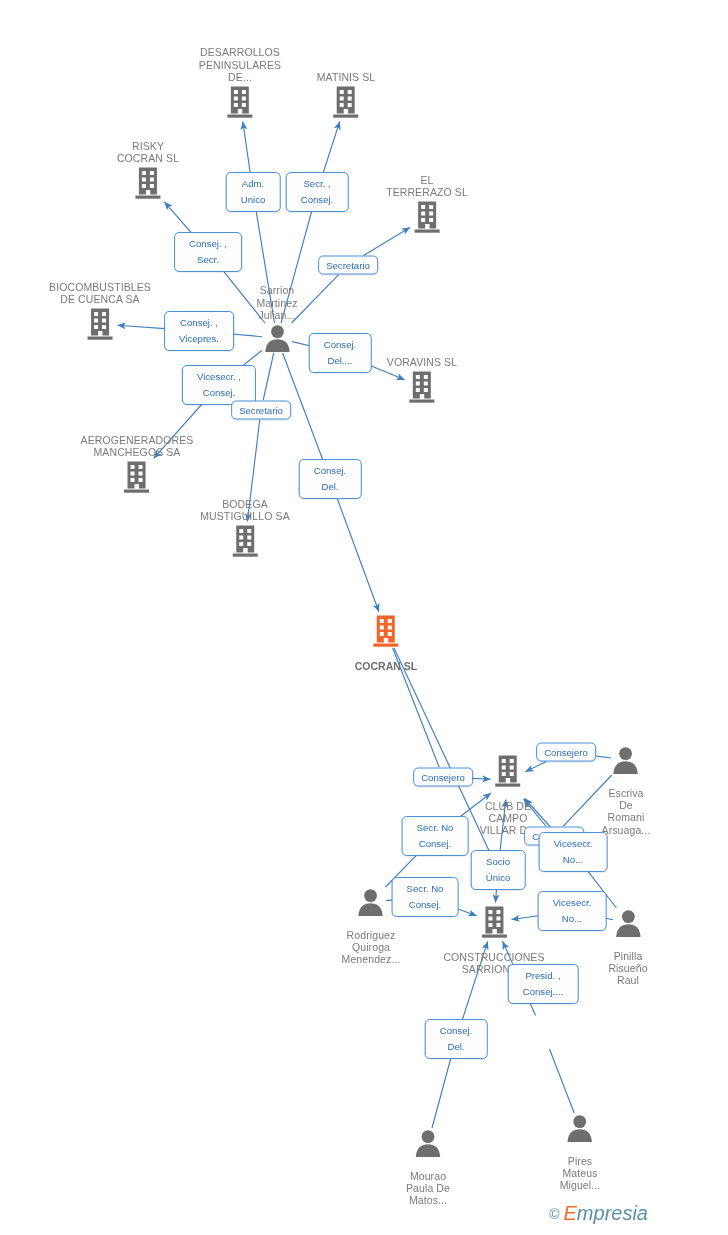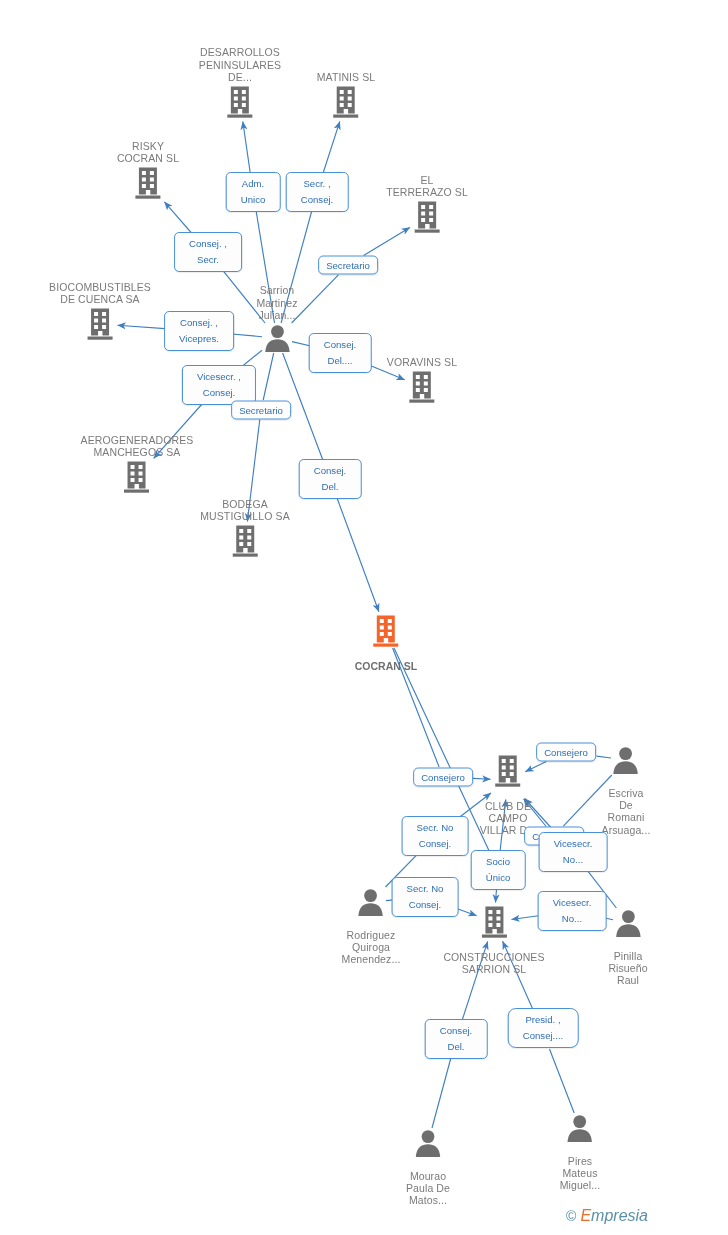--- a/index.html
+++ b/index.html
@@ -19,21 +19,21 @@
   .lbl{position:absolute;transform:translate(-50%,-50%);
        border:1px solid #4a90d9;border-radius:5px;background:#fdfdfe;
        color:#2f6fb5;font-size:9.6px;line-height:16px;text-align:center;
        padding:3px 14px;white-space:pre-line;box-sizing:border-box;
        box-shadow:0 1px 1px rgba(0,0,0,.07);}
   .lbl.one{line-height:11px;padding:3px 7px;}
 
   #watermark{position:absolute;right:8px;bottom:10px;display:flex;
              align-items:center;gap:4px;}
   #watermark .c{font-size:14px;color:#5b8fa8;}
-  #watermark .w{font-size:16px;font-style:italic;color:#5b8fa8;}
+  #watermark .w{font-size:20px;font-style:italic;color:#5b8fa8;}
   #watermark .w b{color:#ef6c2a;font-weight:normal;}
 </style>
 </head>
 <body>
 
 <div id="canvas">
   <svg id="edges" viewBox="0 0 728 1235">
     <defs>
       <marker id="ah" markerWidth="9" markerHeight="9" refX="7.2" refY="3.1" orient="auto" markerUnits="strokeWidth">
         <path d="M0,0 L7.4,3.1 L0,6.2 L1.9,3.1 z" fill="#3f7fc1"></path>
@@ -348,21 +348,21 @@
       <div class="lbl" style="left: 573px; top: 852px;">Vicesecr.
 No...</div>
       <div class="lbl" style="left: 498px; top: 870px;">Socio
 Único</div>
       <div class="lbl" style="left: 425px; top: 897px;">Secr.  No
 Consej.</div>
       <div class="lbl" style="left: 572px; top: 911px;">Vicesecr.
 No...</div>
       <div class="lbl" style="left: 456px; top: 1039px;">Consej.
 Del.</div>
-      <div class="lbl" style="left: 543px; top: 1028px; border-radius: 8px;">Presid. ,
+      <div class="lbl" style="left: 543px; top: 984px;">Presid. ,
 Consej....</div>
     </div>
 
   <div id="watermark">
     <span class="c">©</span>
     <span class="w"><b>E</b><span>mpresia</span></span>
   </div>
 </div>
 
 </body></html>

